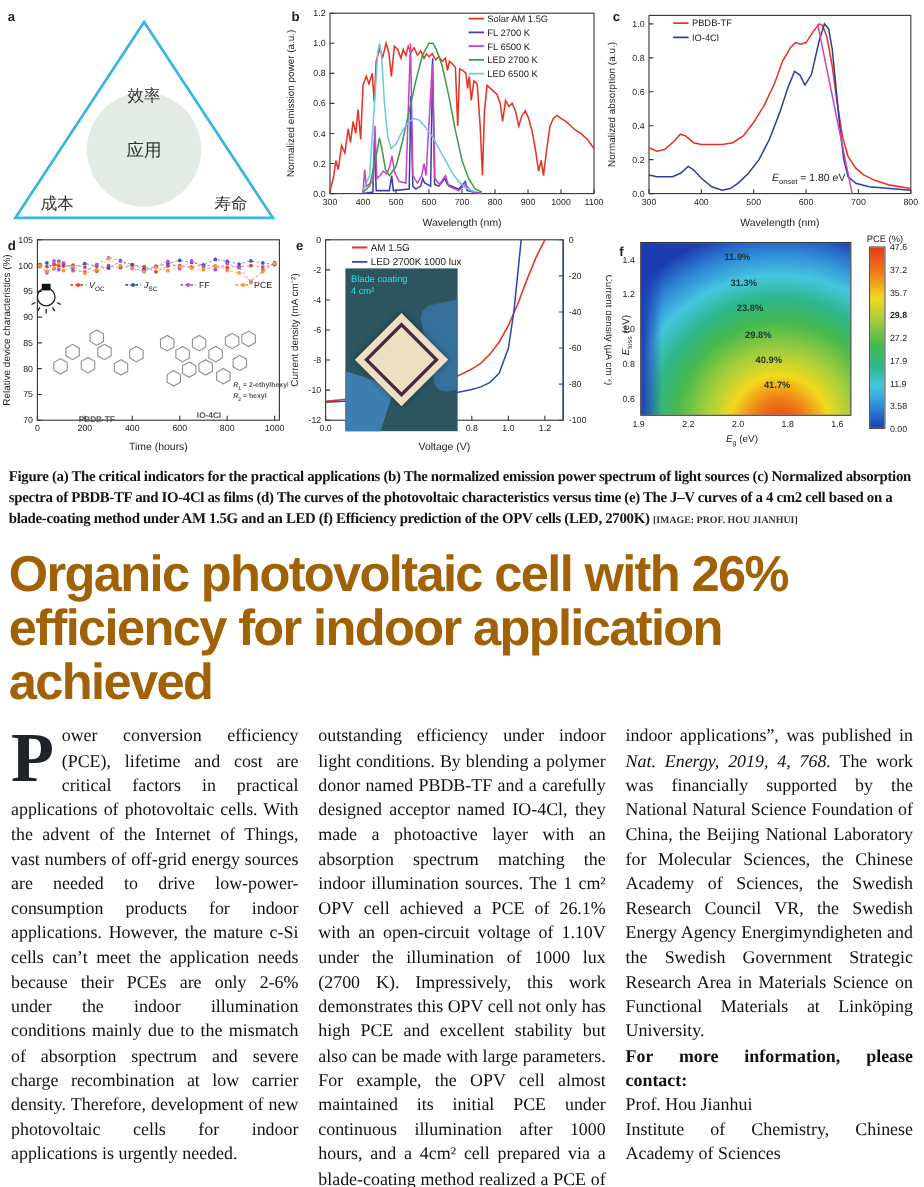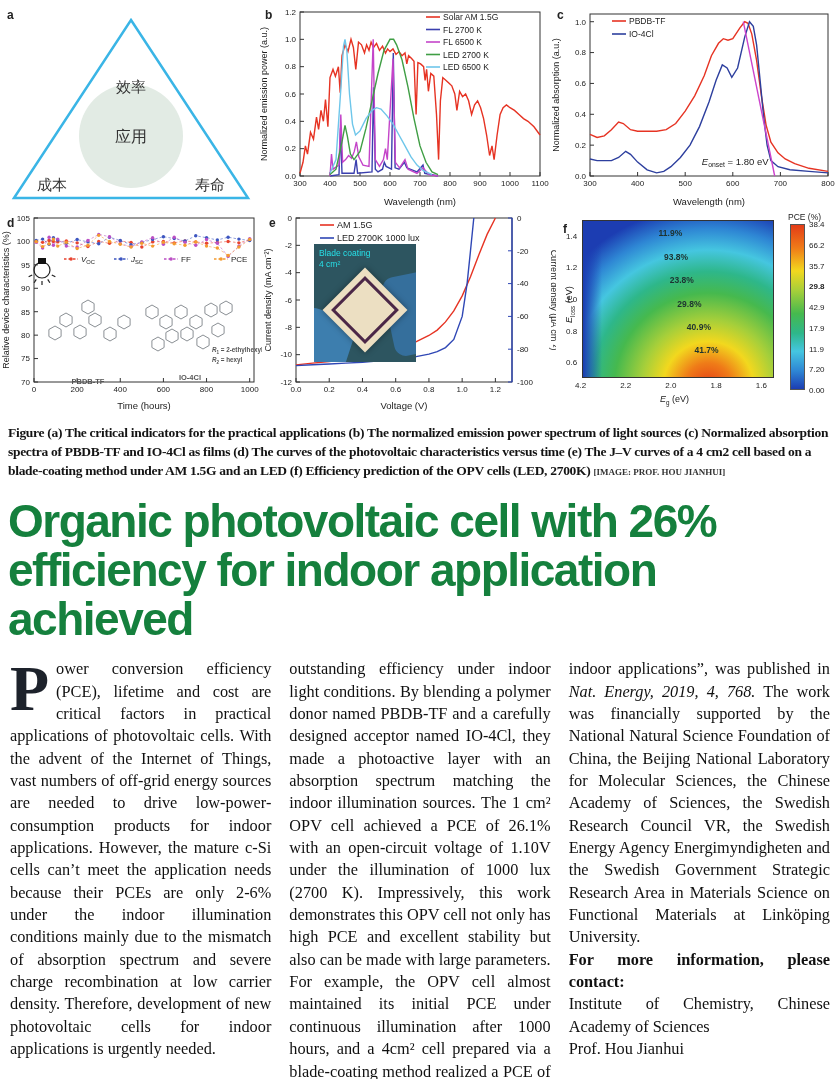--- a/index.html
+++ b/index.html
@@ -35,21 +35,21 @@
   #panel-f .cbar-tick { position:absolute; font-family:"Liberation Sans",sans-serif; font-size:8px; color:#222; white-space:nowrap; }
   sub { font-size:70%; }
 
   
   .fig-caption { padding:10px 8px 0 8px; font-family:Liberation Serif, serif; font-weight:bold;
                  font-size:13.5px; line-height:1.4; letter-spacing:-0.3px; color:#141414; }
   .fig-caption .credit { font-size:9px; letter-spacing:0; color:#333; font-weight:bold; }
 
   
   h1.headline { padding:0 8px; margin:16px 0 12px 0; font-family:"Liberation Sans",sans-serif;
-                font-weight:bold; font-size:46px; line-height:1.07; letter-spacing:-1.5px; color:#15803d; }
+                font-weight:bold; font-size:46px; line-height:1.07; letter-spacing:-1.5px; color:#a16207; }
 
   
   .columns { display:flex; gap:18px; padding:2px 10px 0 10px; }
   .col { flex:1; font-size:16.3px; line-height:1.372; text-align:justify; color:#101010; }
   .col p { margin:0; }
   .dropcap { float:left; font-family:"Liberation Serif",serif; font-weight:bold; font-size:64px;
              line-height:0.78; padding:6px 7px 0 0; color:#1d222b; }
   .contact-head { font-weight:bold; margin-top:18px; }
   .italic { font-style:italic; }
 </style>
@@ -393,83 +393,83 @@
           <text x="142" y="197" text-anchor="middle" font-size="9.5" fill="#222"><tspan>Voltage (V)</tspan></text>
           <text x="0" y="0" text-anchor="middle" font-size="9" fill="#222" transform="translate(9,88) rotate(-90)"><tspan>Current density (mA cm⁻²)</tspan></text>
           <text x="0" y="0" text-anchor="middle" font-size="9" fill="#222" transform="translate(289,88) rotate(90)"><tspan>Current density (µA cm⁻²)</tspan></text>
           <polyline points="34.0,152.9 50.6,151.1 67.2,149.5 83.8,147.4 100.5,144.7 117.1,141.3 133.7,137.2 150.3,131.7 166.9,123.5 175.2,118.1 183.5,109.9 191.8,98.9 200.2,83.9 208.5,64.8 216.8,42.9 225.1,22.4 233.4,6.0" fill="none" stroke="#e63323" stroke-width="1.4"></polyline>
           <polyline points="34.0,153.6 50.6,152.8 67.2,152.0 83.8,151.1 100.5,150.3 117.1,148.7 133.7,147.0 150.3,145.4 166.9,142.1 175.2,139.7 183.5,135.6 191.8,127.4 200.2,104.4 205.1,71.6 208.5,38.8 211.8,6.0" fill="none" stroke="#2f47b5" stroke-width="1.4"></polyline>
           <line x1="58" y1="13" x2="72" y2="13" stroke="#e63323" stroke-width="1.6" stroke-dasharray="none"></line>
           <text x="75" y="16" font-size="9" fill="#222"><tspan>AM 1.5G</tspan></text>
           <line x1="58" y1="26" x2="72" y2="26" stroke="#2f47b5" stroke-width="1.6" stroke-dasharray="none"></line>
           <text x="75" y="29" font-size="9" fill="#222"><tspan>LED 2700K 1000 lux</tspan></text>
         </svg>
-      <div class="inset" style="left:52px;top:32px;width:102px;height:118px;">
+      <div class="inset" style="left:52px;top:32px;width:102px;height:148px;">
         <div class="glove1"></div>
         <div class="glove2"></div>
         <div class="device">
             <div class="trace"></div>
           </div>
         <div class="caption-cyan">
           <div>Blade coating</div>
           <div>4 cm²</div>
         </div>
       </div>
     </div>
     <div class="panel" id="panel-f" style="width:286px;height:202px;">
       <span class="plabel" style="top:10px;">f</span>
 
     <div class="frame" style="left: 26px; top: 8px; width: 192px; height: 158px; background: linear-gradient(to right, rgb(28, 61, 178) 0%, rgba(28, 61, 178, 0) 10%), radial-gradient(95% 115% at 66% 106%, rgb(228, 60, 23) 0%, rgb(239, 123, 24) 13%, rgb(242, 216, 30) 25%, rgb(166, 207, 58) 37%, rgb(70, 185, 78) 52%, rgb(46, 183, 138) 64%, rgb(69, 198, 224) 76%, rgb(46, 134, 212) 88%, rgb(28, 61, 178) 100%);">
           <span class="contour-label" style="left: 46%; top: 8%;">11.9%</span>
-          <span class="contour-label" style="left: 49%; top: 23%;">93.8%</span>
+          <span class="contour-label" style="left: 49%; top: 23%;">31.3%</span>
           <span class="contour-label" style="left: 52%; top: 38%;">23.8%</span>
           <span class="contour-label" style="left: 56%; top: 53%;">29.8%</span>
           <span class="contour-label" style="left: 61%; top: 68%;">40.9%</span>
           <span class="contour-label" style="left: 65%; top: 83%;">41.7%</span>
         </div>
-        <span class="ftick" style="left: 19px; top: 169px;">4.2</span>
+        <span class="ftick" style="left: 19px; top: 169px;">1.9</span>
         <span class="ftick" style="left: 64.1765px; top: 169px;">2.2</span>
         <span class="ftick" style="left: 109.353px; top: 169px;">2.0</span>
         <span class="ftick" style="left: 154.529px; top: 169px;">1.8</span>
         <span class="ftick" style="left: 199.706px; top: 169px;">1.6</span>
         <span class="ftick" style="left: 10px; top: 146.2px;">0.6</span>
         <span class="ftick" style="left: 10px; top: 114.6px;">0.8</span>
         <span class="ftick" style="left: 10px; top: 83px;">1.0</span>
         <span class="ftick" style="left: 10px; top: 51.4px;">1.2</span>
         <span class="ftick" style="left: 10px; top: 19.8px;">1.4</span>
         <div class="fylabel" style="left: 8px; top: 111px;"><i>E</i><sub>loss</sub> (eV)</div>
         <div class="fxlabel" style="left: 104px; top: 182px;"><i>E</i><sub>g</sub> (eV)</div>
         <div class="cbar-title" style="left: 232px; top: 0px;">PCE (%)</div>
         <div class="cbar" style="left: 234px; top: 12px; width: 15px; height: 166px; background: linear-gradient(rgb(228, 60, 23) 0%, rgb(239, 123, 24) 14%, rgb(242, 216, 30) 28%, rgb(166, 207, 58) 40%, rgb(70, 185, 78) 54%, rgb(46, 183, 138) 66%, rgb(69, 198, 224) 77%, rgb(46, 134, 212) 89%, rgb(28, 61, 178) 100%);"></div>
-        <span class="cbar-tick" style="left: 253px; top: 8px;">38.4</span>
-        <span class="cbar-tick" style="left: 253px; top: 28.75px;">66.2</span>
+        <span class="cbar-tick" style="left: 253px; top: 8px;">47.6</span>
+        <span class="cbar-tick" style="left: 253px; top: 28.75px;">37.2</span>
         <span class="cbar-tick" style="left: 253px; top: 49.5px;">35.7</span>
         <span class="cbar-tick" style="left: 253px; top: 70.25px; font-weight: bold;">29.8</span>
-        <span class="cbar-tick" style="left: 253px; top: 91px;">42.9</span>
+        <span class="cbar-tick" style="left: 253px; top: 91px;">27.2</span>
         <span class="cbar-tick" style="left: 253px; top: 111.75px;">17.9</span>
         <span class="cbar-tick" style="left: 253px; top: 132.5px;">11.9</span>
-        <span class="cbar-tick" style="left: 253px; top: 153.25px;">7.20</span>
+        <span class="cbar-tick" style="left: 253px; top: 153.25px;">3.58</span>
         <span class="cbar-tick" style="left: 253px; top: 174px;">0.00</span>
       </div>
   </div>
 
   <p class="fig-caption"><span>Figure (a) The critical indicators for the practical applications (b) The normalized emission power spectrum of light sources (c) Normalized absorption spectra of PBDB-TF and IO-4Cl as films (d) The curves of the photovoltaic characteristics versus time (e) The J–V curves of a 4 cm2 cell based on a blade-coating method under AM 1.5G and an LED (f) Efficiency prediction of the OPV cells (LED, 2700K) </span><span class="credit">[IMAGE: PROF. HOU JIANHUI]</span></p>
 
   <h1 class="headline">Organic photovoltaic cell with 26% efficiency for indoor application achieved</h1>
 
   <div class="columns">
     <div class="col">
       <p><span class="dropcap">P</span><span>ower conversion efficiency (PCE), lifetime and cost are critical factors in practical applications of photovoltaic cells. With the advent of the Internet of Things, vast numbers of off-grid energy sources are needed to drive low-power-consumption products for indoor applications. However, the mature c-Si cells can’t meet the application needs because their PCEs are only 2-6% under the indoor illumination conditions mainly due to the mismatch of absorption spectrum and severe charge recombination at low carrier density. Therefore, development of new photovoltaic cells for indoor applications is urgently needed.</span></p>
 
     </div>
     <div class="col">
       <p>outstanding efficiency under indoor light conditions. By blending a polymer donor named PBDB-TF and a carefully designed acceptor named IO-4Cl, they made a photoactive layer with an absorption spectrum matching the indoor illumination sources. The 1 cm² OPV cell achieved a PCE of 26.1% with an open-circuit voltage of 1.10V under the illumination of 1000 lux (2700 K). Impressively, this work demonstrates this OPV cell not only has high PCE and excellent stability but also can be made with large parameters. For example, the OPV cell almost maintained its initial PCE under continuous illumination after 1000 hours, and a 4cm² cell prepared via a blade-coating method realized a PCE of over 23%.</p>
 
     </div>
     <div class="col">
       <p><span>indoor applications”, was published in </span><span class="italic">Nat. Energy, 2019, 4, 768.</span><span> The work was financially supported by the National Natural Science Foundation of China, the Beijing National Laboratory for Molecular Sciences, the Chinese Academy of Sciences, the Swedish Research Council VR, the Swedish Energy Agency Energimyndigheten and the Swedish Government Strategic Research Area in Materials Science on Functional Materials at Linköping University.</span></p>
       <p class="contact-head">For more information, please contact:</p>
+      <p>Prof. Hou Jianhui</p>
       <p>Institute of Chemistry, Chinese Academy of Sciences</p>
-      <p>Prof. Hou Jianhui</p>
 
     </div>
   </div>
 </div>
 
 </body></html>

